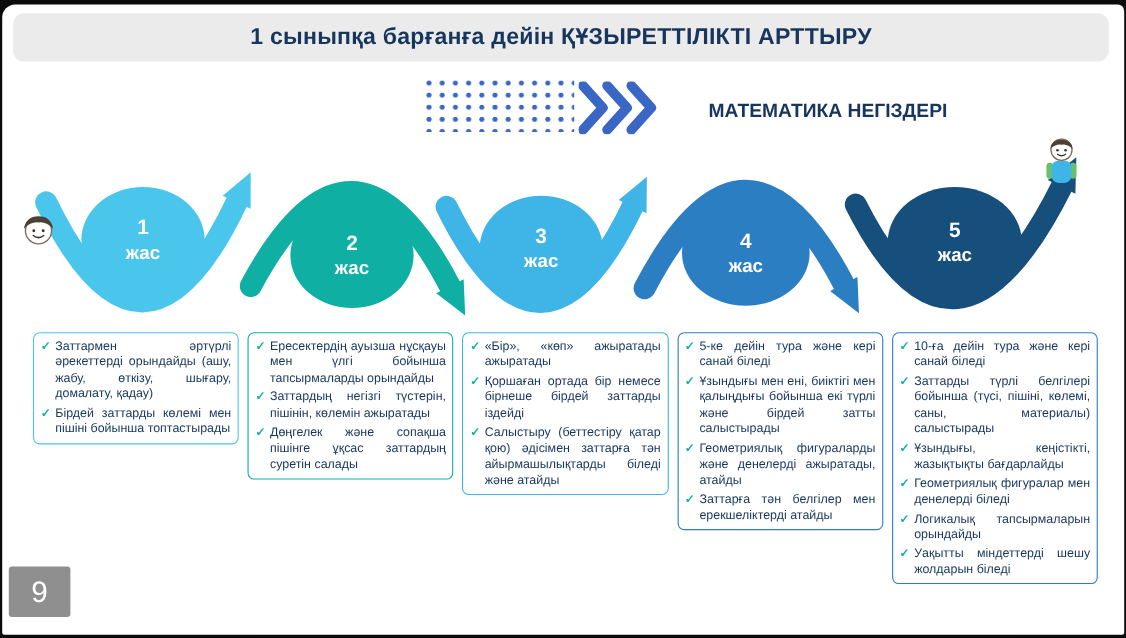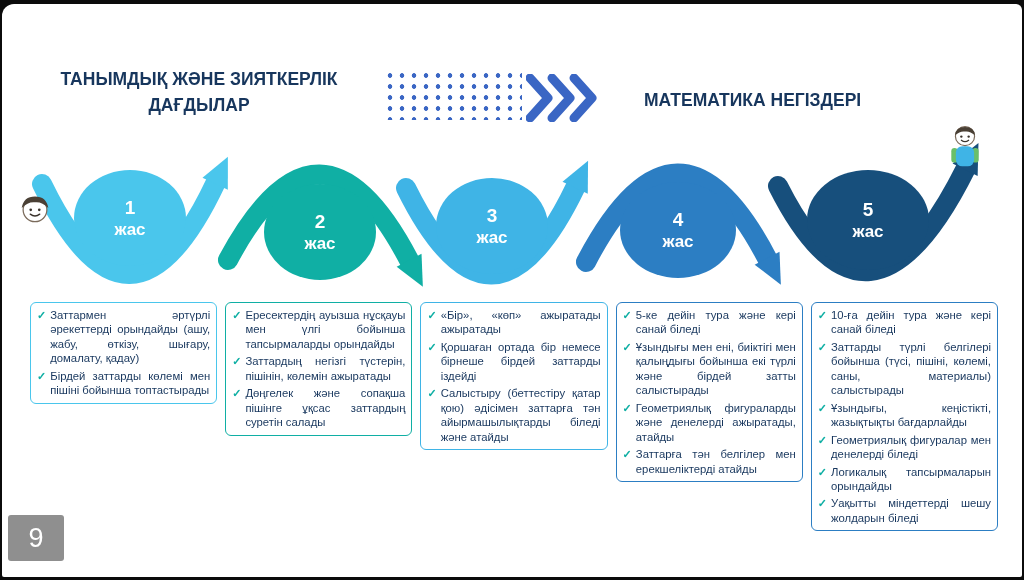--- a/index.html
+++ b/index.html
@@ -41,25 +41,24 @@
 
   .page-badge{position:absolute;left:6px;bottom:16px;width:56px;height:46px;background:var(--badge,#8c8c8c);
     color:#fff;display:flex;align-items:center;justify-content:center;font-size:27px;border-radius:3px;}
 </style>
 </head>
 <body>
 
 <div class="frame">
   <div class="slide">
 
-
-    <div class="header-left">
-      <div>ТАНЫМДЫҚ ЖӘНЕ ЗИЯТКЕРЛІК</div>
-      <div>ДАҒДЫЛАР</div>
+    <div class="title-bar">
+      <div class="title-text">1 сыныпқа барғанға дейін ҚҰЗЫРЕТТІЛІКТІ АРТТЫРУ</div>
     </div>
+
 
     <div class="dots"></div>
 
     <svg class="chevrons" width="74" height="48" viewBox="0 0 74 48">
       <polyline points="4,4 22,24 4,44" fill="none" stroke="#3a66c4" stroke-width="9" stroke-linecap="round" stroke-linejoin="round"></polyline>
       <polyline points="26,4 44,24 26,44" fill="none" stroke="#3a66c4" stroke-width="9" stroke-linecap="round" stroke-linejoin="round"></polyline>
       <polyline points="48,4 66,24 48,44" fill="none" stroke="#3a66c4" stroke-width="9" stroke-linecap="round" stroke-linejoin="round"></polyline>
     </svg>
 
     <div class="header-right">МАТЕМАТИКА НЕГІЗДЕРІ</div>

